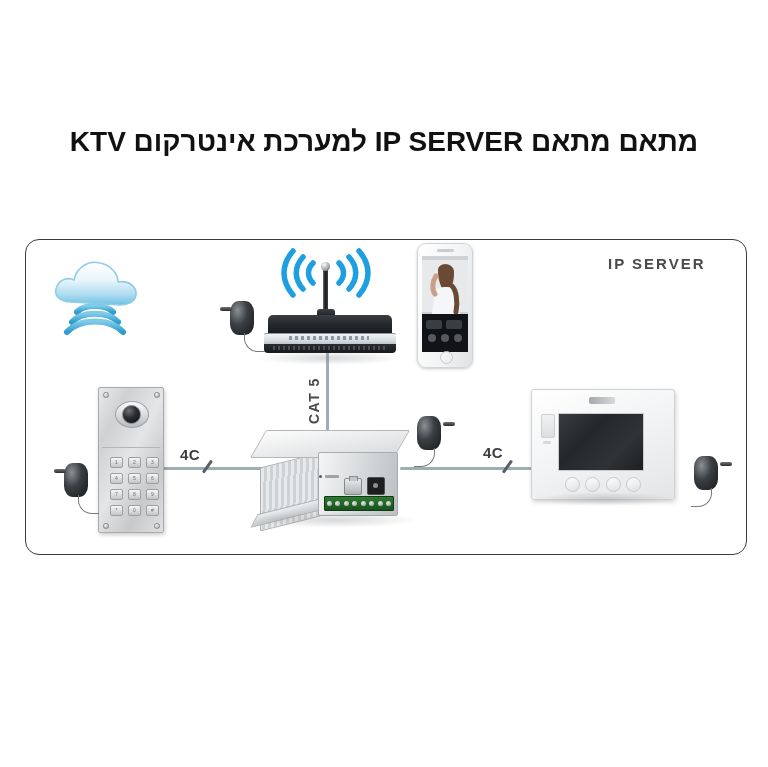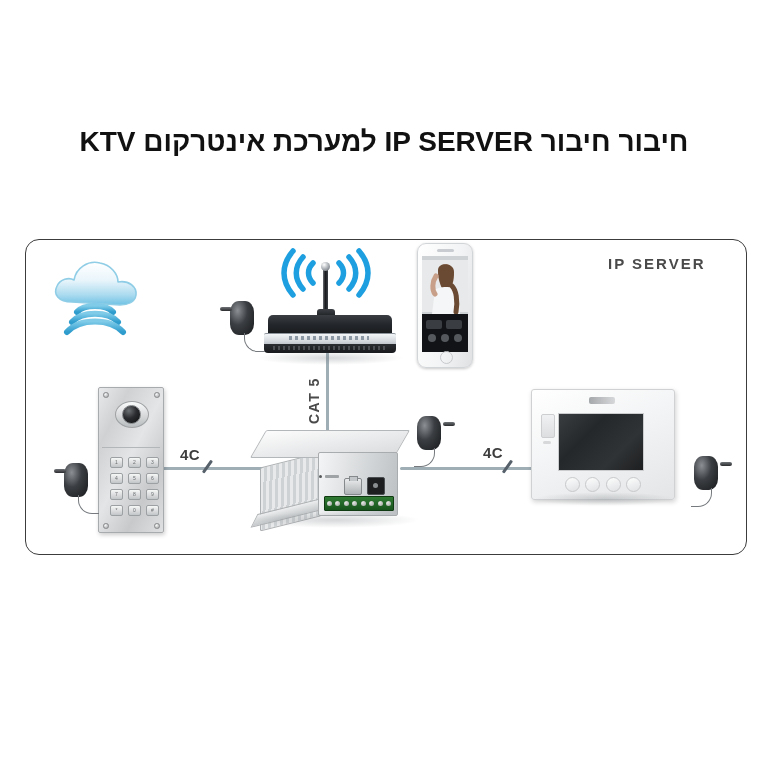--- a/index.html
+++ b/index.html
@@ -332,21 +332,21 @@
 
   .shadow-soft {
     position: absolute;
     background: radial-gradient(ellipse, rgba(120,125,130,.30) 0%, rgba(255,255,255,0) 70%);
     border-radius: 50%;
   }
 </style>
 </head>
 <body>
 
-<div class="title">חיבור חיבור IP SERVER למערכת אינטרקום KTV</div>
+<div class="title">מתאם מתאם IP SERVER למערכת אינטרקום KTV</div>
 
 <div class="frame"></div>
 
 <div class="ip-server-label">IP SERVER</div>
 
 <div class="cable-h" style="left:160px; top:467px; width:104px;"></div>
 <div class="cable-h" style="left:400px; top:467px; width:138px;"></div>
 
 <div class="cable-v" style="left:326px; top:352px; height:86px;"></div>
 

